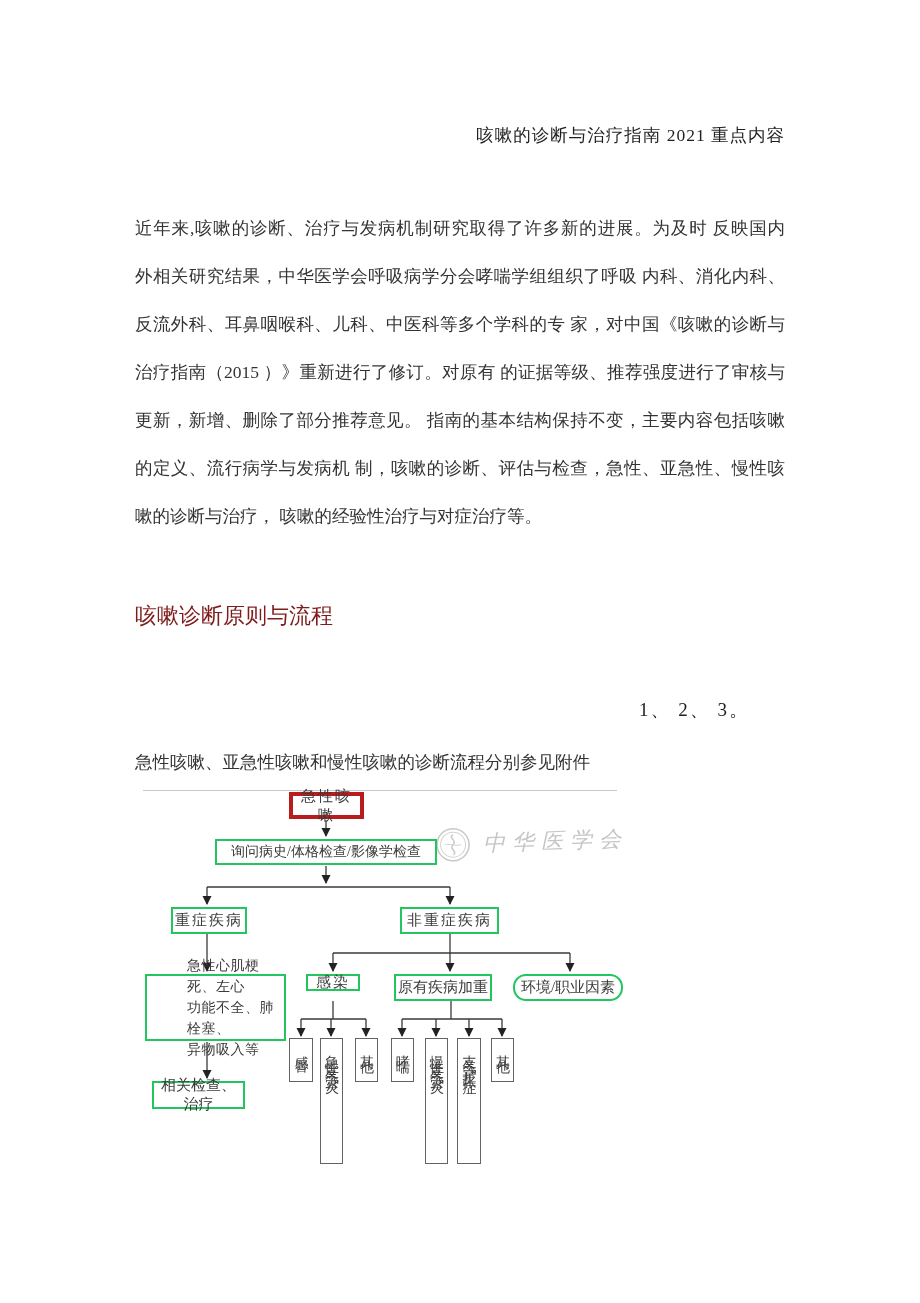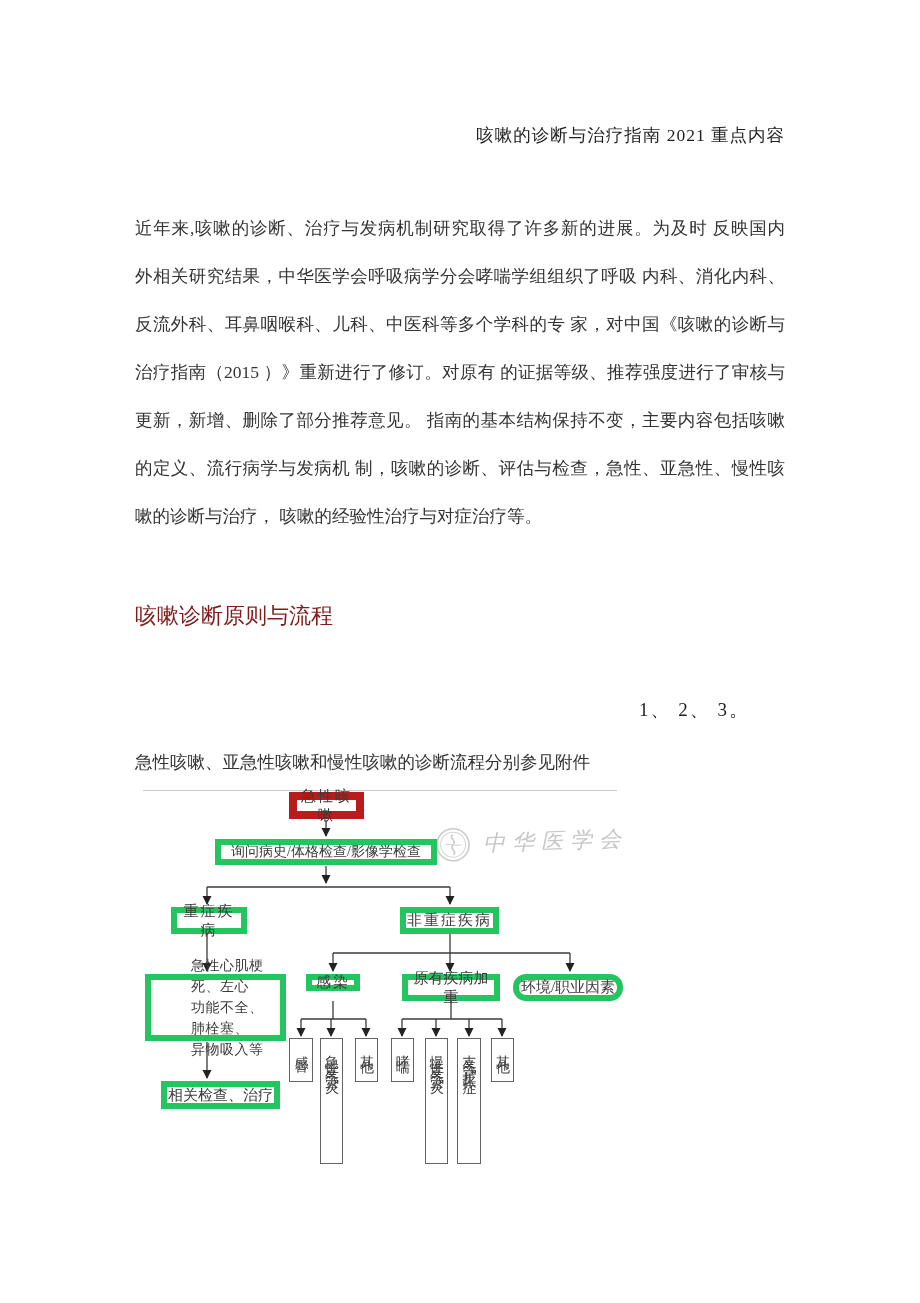--- a/index.html
+++ b/index.html
@@ -22,25 +22,25 @@
   .note{margin-top:28px;font-size:17.5px;line-height:24px;color:#333;}
   .figure{position:relative;width:650px;height:392px;margin-top:12px;}
   .topline{position:absolute;left:8px;top:4px;width:474px;height:0;
     border-top:1px solid #c9c9c9;z-index:0;}
   .watermark{position:absolute;left:300px;top:38px;z-index:0;display:flex;
     align-items:center;gap:12px;transform:rotate(-2deg);}
   .wm-text{font-size:22px;color:#c6c6c6;letter-spacing:7px;font-style:italic;
     font-family:"DejaVu Serif",serif;}
   .connectors{position:absolute;left:0;top:0;z-index:1;}
   .node{
-    position:absolute;background:#fff;border:6px solid #22c55e;z-index:2;
+    position:absolute;background:#fff;border:2px solid #22c55e;z-index:2;
     display:flex;align-items:center;justify-content:center;text-align:center;
     font-size:15px;color:#3a3a3a;box-sizing:border-box;line-height:1.25;
   }
-  .node.bold{border:8px solid #b91c1c;letter-spacing:2px;}
+  .node.bold{border:4px solid #b91c1c;letter-spacing:2px;}
   .node.small{font-size:14px;letter-spacing:0;}
   .node.sp2{letter-spacing:2px;}
   .node.multiline{flex-direction:column;align-items:flex-start;text-align:left;
     font-size:14px;line-height:21px;padding:2px 4px;justify-content:center;letter-spacing:0.5px;}
   .vnode{
     position:absolute;background:#fff;border:1px solid #636363;z-index:2;
     box-sizing:border-box;font-size:14px;color:#3a3a3a;
     display:flex;align-items:flex-start;justify-content:center;padding-top:5px;
   }
   .vnode span{writing-mode:vertical-rl;text-orientation:upright;letter-spacing:5px;}
@@ -121,25 +121,25 @@
     <div class="node sp2" style="left:36px;top:121px;width:76px;height:27px;">重症疾病</div>
 
     <div class="node sp2" style="left:265px;top:121px;width:99px;height:27px;">非重症疾病</div>
 
     <div class="node multiline" style="left:10px;top:188px;width:141px;height:67px;padding-left:40px;">
       <span>急性心肌梗死、左心</span>
       <span>功能不全、肺栓塞、</span>
       <span>异物吸入等</span>
     </div>
 
-    <div class="node" style="left:26px;top:295px;width:119px;height:28px;">相关检查、治疗</div>
+    <div class="node" style="left:17px;top:295px;width:93px;height:28px;">相关检查、治疗</div>
 
     <div class="node sp2" style="left:171px;top:188px;width:54px;height:17px;">感染</div>
 
-    <div class="node" style="left:267px;top:188px;width:98px;height:27px;">原有疾病加重</div>
+    <div class="node" style="left:259px;top:188px;width:98px;height:27px;">原有疾病加重</div>
 
     <div class="node" style="left:378px;top:188px;width:110px;height:27px;border-radius:13px;">环境/职业因素</div>
 
     <div class="vnode" style="left:154px;top:252px;width:24px;height:44px;">
       <span>感冒</span>
     </div>
 
     <div class="vnode" style="left:185px;top:252px;width:23px;height:126px;">
       <span>急性支气管炎</span>
     </div>

